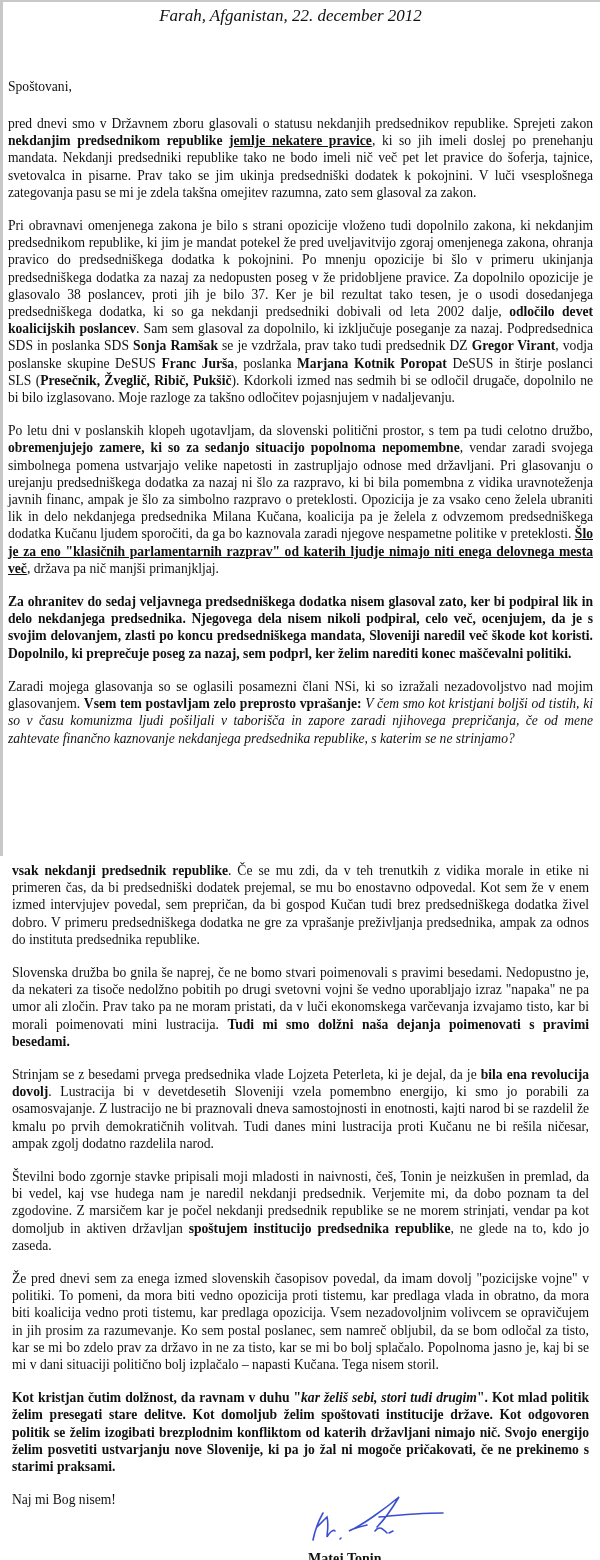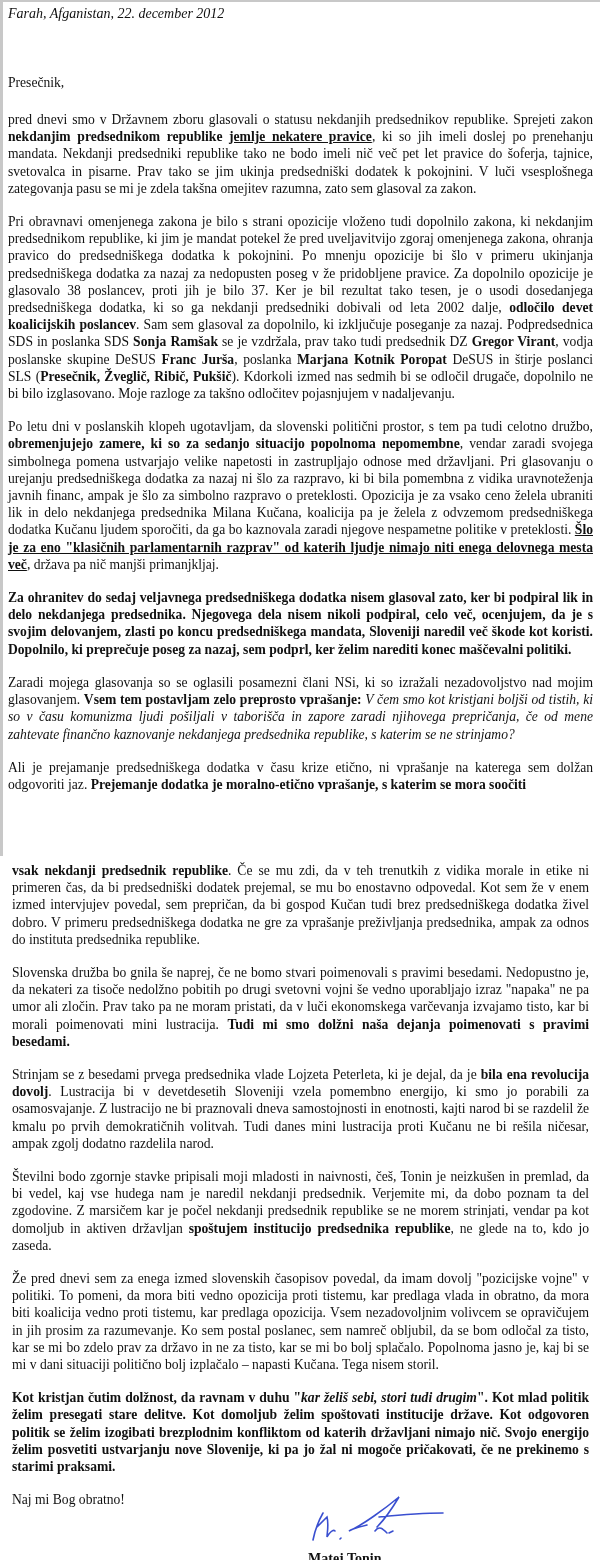--- a/index.html
+++ b/index.html
@@ -2,68 +2,67 @@
 <html><head>
 <meta charset="utf-8">
 <style>
   html, body { margin: 0; padding: 0; background: #ffffff; }
   body { width: 600px; height: 1560px; position: relative; overflow: hidden;
          font-family: "Liberation Serif", "DejaVu Serif", serif; color: #111; }
   .page1 { position: absolute; left: 0; top: 0; width: 600px; height: 856px;
            border-top: 2px solid #c8c8c8; border-left: 3px solid #c8c8c8; box-sizing: border-box; }
   .p1-inner { position: absolute; left: 5px; top: 0; width: 585px; }
   .page2 { position: absolute; left: 12px; top: 856px; width: 577px; }
-  .dateline { text-align: left; font-style: italic; font-size: 14px; margin: 4px 0 0 0; padding-right: 20px; }
+  .dateline { text-align: center; font-style: italic; font-size: 17px; margin: 4px 0 0 0; padding-right: 20px; }
   .salutation { margin-top: 53px; font-size: 13.6px; }
   p { font-size: 13.6px; line-height: 17.2px; text-align: justify; margin: 0 0 16px 0; }
   .first { margin-top: 20px; }
   b { font-weight: bold; }
   u { text-decoration: underline; }
   i { }
   .sig-area { position: relative; height: 90px; }
   .closing { font-size: 13.6px; margin: 0; }
   .sig { position: absolute; left: 295px; top: 4px; width: 140px; height: 50px; }
   .signer { position: absolute; left: 296px; top: 60px; font-weight: bold; font-size: 14px; }
 </style>
 </head>
 <body>
 
 <div class="page1">
   <div class="p1-inner">
     <div class="dateline">Farah, Afganistan, 22. december 2012</div>
-    <div class="salutation">Presečnik,</div>
+    <div class="salutation">Spoštovani,</div>
 
     <p class="first"><span>pred dnevi smo v Državnem zboru glasovali o statusu nekdanjih predsednikov republike. Sprejeti zakon </span><b>nekdanjim predsednikom republike </b><b><u>jemlje nekatere pravice</u></b><span>, ki so jih imeli doslej po prenehanju mandata. Nekdanji predsedniki republike tako ne bodo imeli nič več pet let pravice do šoferja, tajnice, svetovalca in pisarne. Prav tako se jim ukinja predsedniški dodatek k pokojnini. V luči vsesplošnega zategovanja pasu se mi je zdela takšna omejitev razumna, zato sem glasoval za zakon.</span></p>
 
     <p><span>Pri obravnavi omenjenega zakona je bilo s strani opozicije vloženo tudi dopolnilo zakona, ki nekdanjim predsednikom republike, ki jim je mandat potekel že pred uveljavitvijo zgoraj omenjenega zakona, ohranja pravico do predsedniškega dodatka k pokojnini. Po mnenju opozicije bi šlo v primeru ukinjanja predsedniškega dodatka za nazaj za nedopusten poseg v že pridobljene pravice. Za dopolnilo opozicije je glasovalo 38 poslancev, proti jih je bilo 37. Ker je bil rezultat tako tesen, je o usodi dosedanjega predsedniškega dodatka, ki so ga nekdanji predsedniki dobivali od leta 2002 dalje, </span><b>odločilo devet koalicijskih poslancev</b><span>. Sam sem glasoval za dopolnilo, ki izključuje poseganje za nazaj. Podpredsednica SDS in poslanka SDS </span><b>Sonja Ramšak</b><span> se je vzdržala, prav tako tudi predsednik DZ </span><b>Gregor Virant</b><span>, vodja poslanske skupine DeSUS </span><b>Franc Jurša</b><span>, poslanka </span><b>Marjana Kotnik Poropat</b><span> DeSUS in štirje poslanci SLS (</span><b>Presečnik, Žveglič, Ribič, Pukšič</b><span>). Kdorkoli izmed nas sedmih bi se odločil drugače, dopolnilo ne bi bilo izglasovano. Moje razloge za takšno odločitev pojasnjujem v nadaljevanju.</span></p>
 
     <p><span>Po letu dni v poslanskih klopeh ugotavljam, da slovenski politični prostor, s tem pa tudi celotno družbo, </span><b>obremenjujejo zamere, ki so za sedanjo situacijo popolnoma nepomembne</b><span>, vendar zaradi svojega simbolnega pomena ustvarjajo velike napetosti in zastrupljajo odnose med državljani. Pri glasovanju o urejanju predsedniškega dodatka za nazaj ni šlo za razpravo, ki bi bila pomembna z vidika uravnoteženja javnih financ, ampak je šlo za simbolno razpravo o preteklosti. Opozicija je za vsako ceno želela ubraniti lik in delo nekdanjega predsednika Milana Kučana, koalicija pa je želela z odvzemom predsedniškega dodatka Kučanu ljudem sporočiti, da ga bo kaznovala zaradi njegove nespametne politike v preteklosti. </span><b><u>Šlo je za eno "klasičnih parlamentarnih razprav" od katerih ljudje nimajo niti enega delovnega mesta več</u></b><span>, država pa nič manjši primanjkljaj.</span></p>
 
     <p><b>Za ohranitev do sedaj veljavnega predsedniškega dodatka nisem glasoval zato, ker bi podpiral lik in delo nekdanjega predsednika. Njegovega dela nisem nikoli podpiral, celo več, ocenjujem, da je s svojim delovanjem, zlasti po koncu predsedniškega mandata, Sloveniji naredil več škode kot koristi. Dopolnilo, ki preprečuje poseg za nazaj, sem podprl, ker želim narediti konec maščevalni politiki.</b></p>
 
     <p><span>Zaradi mojega glasovanja so se oglasili posamezni člani NSi, ki so izražali nezadovoljstvo nad mojim glasovanjem. </span><b>Vsem tem postavljam zelo preprosto vprašanje:</b><i> V čem smo kot kristjani boljši od tistih, ki so v času komunizma ljudi pošiljali v taborišča in zapore zaradi njihovega prepričanja, če od mene zahtevate finančno kaznovanje nekdanjega predsednika republike, s katerim se ne strinjamo?</i></p>
 
-    <p><span>Ali je prejamanje predsedniškega dodatka v času krize etično, ni vprašanje na katerega sem dolžan odgovoriti jaz. </span><b>Prejemanje dodatka je moralno-etično vprašanje, s katerim se mora soočiti</b></p>
   </div>
 </div>
 
 <div class="page2">
   <p style="margin-top:6px"><b>vsak nekdanji predsednik republike</b><span>. Če se mu zdi, da v teh trenutkih z vidika morale in etike ni primeren čas, da bi predsedniški dodatek prejemal, se mu bo enostavno odpovedal. Kot sem že v enem izmed intervjujev povedal, sem prepričan, da bi gospod Kučan tudi brez predsedniškega dodatka živel dobro. V primeru predsedniškega dodatka ne gre za vprašanje preživljanja predsednika, ampak za odnos do instituta predsednika republike.</span></p>
 
   <p><span>Slovenska družba bo gnila še naprej, če ne bomo stvari poimenovali s pravimi besedami. Nedopustno je, da nekateri za tisoče nedolžno pobitih po drugi svetovni vojni še vedno uporabljajo izraz "napaka" ne pa umor ali zločin. Prav tako pa ne moram pristati, da v luči ekonomskega varčevanja izvajamo tisto, kar bi morali poimenovati mini lustracija. </span><b>Tudi mi smo dolžni naša dejanja poimenovati s pravimi besedami.</b></p>
 
   <p><span>Strinjam se z besedami prvega predsednika vlade Lojzeta Peterleta, ki je dejal, da je </span><b>bila ena revolucija dovolj</b><span>. Lustracija bi v devetdesetih Sloveniji vzela pomembno energijo, ki smo jo porabili za osamosvajanje. Z lustracijo ne bi praznovali dneva samostojnosti in enotnosti, kajti narod bi se razdelil že kmalu po prvih demokratičnih volitvah. Tudi danes mini lustracija proti Kučanu ne bi rešila ničesar, ampak zgolj dodatno razdelila narod.</span></p>
 
   <p><span>Številni bodo zgornje stavke pripisali moji mladosti in naivnosti, češ, Tonin je neizkušen in premlad, da bi vedel, kaj vse hudega nam je naredil nekdanji predsednik. Verjemite mi, da dobo poznam ta del zgodovine. Z marsičem kar je počel nekdanji predsednik republike se ne morem strinjati, vendar pa kot domoljub in aktiven državljan </span><b>spoštujem institucijo predsednika republike</b><span>, ne glede na to, kdo jo zaseda.</span></p>
 
   <p><span>Že pred dnevi sem za enega izmed slovenskih časopisov povedal, da imam dovolj "pozicijske vojne" v politiki. To pomeni, da mora biti vedno opozicija proti tistemu, kar predlaga vlada in obratno, da mora biti koalicija vedno proti tistemu, kar predlaga opozicija. Vsem nezadovoljnim volivcem se opravičujem in jih prosim za razumevanje. Ko sem postal poslanec, sem namreč obljubil, da se bom odločal za tisto, kar se mi bo zdelo prav za državo in ne za tisto, kar se mi bo bolj splačalo. Popolnoma jasno je, kaj bi se mi v dani situaciji politično bolj izplačalo – napasti Kučana. Tega nisem storil.</span></p>
 
   <p><b>Kot kristjan čutim dolžnost, da ravnam v duhu "</b><b><i>kar želiš sebi, stori tudi drugim</i></b><b>". Kot mlad politik želim presegati stare delitve. Kot domoljub želim spoštovati institucije države. Kot odgovoren politik se želim izogibati brezplodnim konfliktom od katerih državljani nimajo nič. Svojo energijo želim posvetiti ustvarjanju nove Slovenije, ki pa jo žal ni mogoče pričakovati, če ne prekinemo s starimi praksami.</b></p>
 
   <div class="sig-area">
-    <p class="closing">Naj mi Bog obratno!</p>
+    <p class="closing">Naj mi Bog nisem!</p>
     <svg class="sig" viewBox="0 0 140 50">
       <path id="sig-path-1" d="M6 45 C8 35 12 25 16 18 M10 32 C14 28 18 24 20 22 C22 30 20 38 20 42 C22 38 26 34 28 36 M33 44 L34 43" fill="none" stroke-width="1.6" stroke-linecap="round" stroke="#3a4fd0"></path>
       <path id="sig-path-2" d="M60 30 C52 32 44 34 42 36 C56 30 80 12 92 2 C86 12 76 26 70 32 M68 36 C72 30 76 34 80 38 M82 38 L86 36 M72 22 C92 20 116 18 136 18" fill="none" stroke-width="1.6" stroke-linecap="round" stroke="#3a4fd0"></path>
     </svg>
     <div class="signer">Matej Tonin</div>
   </div>
 </div>
 
 </body></html>

